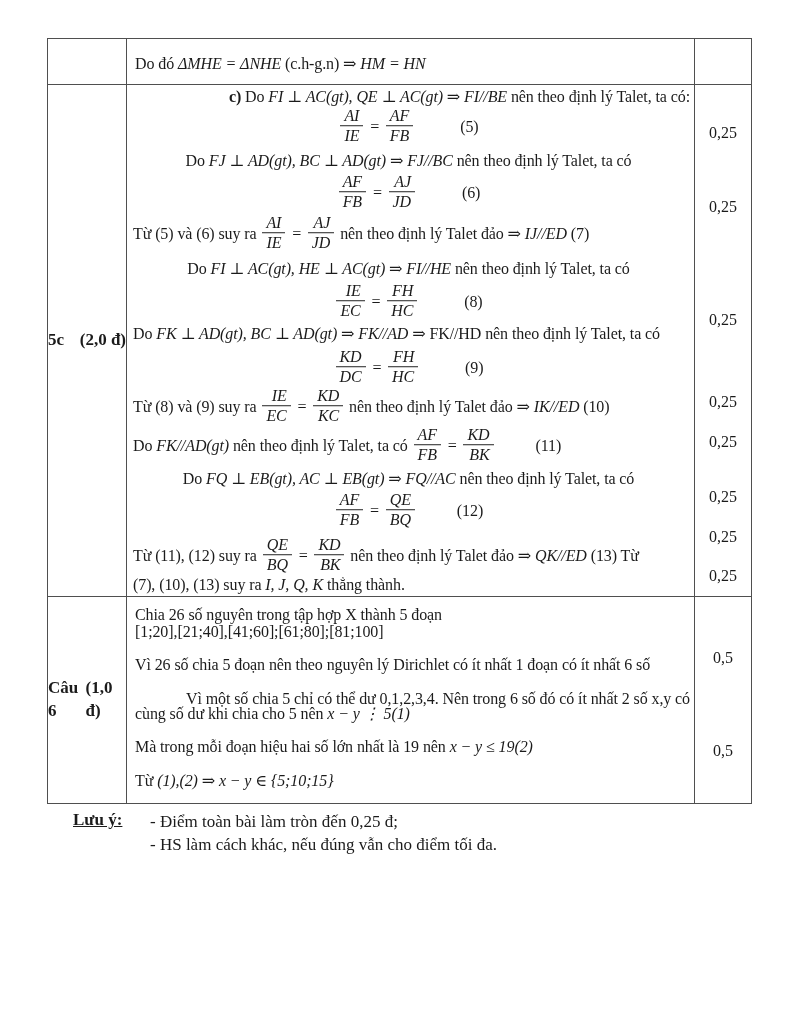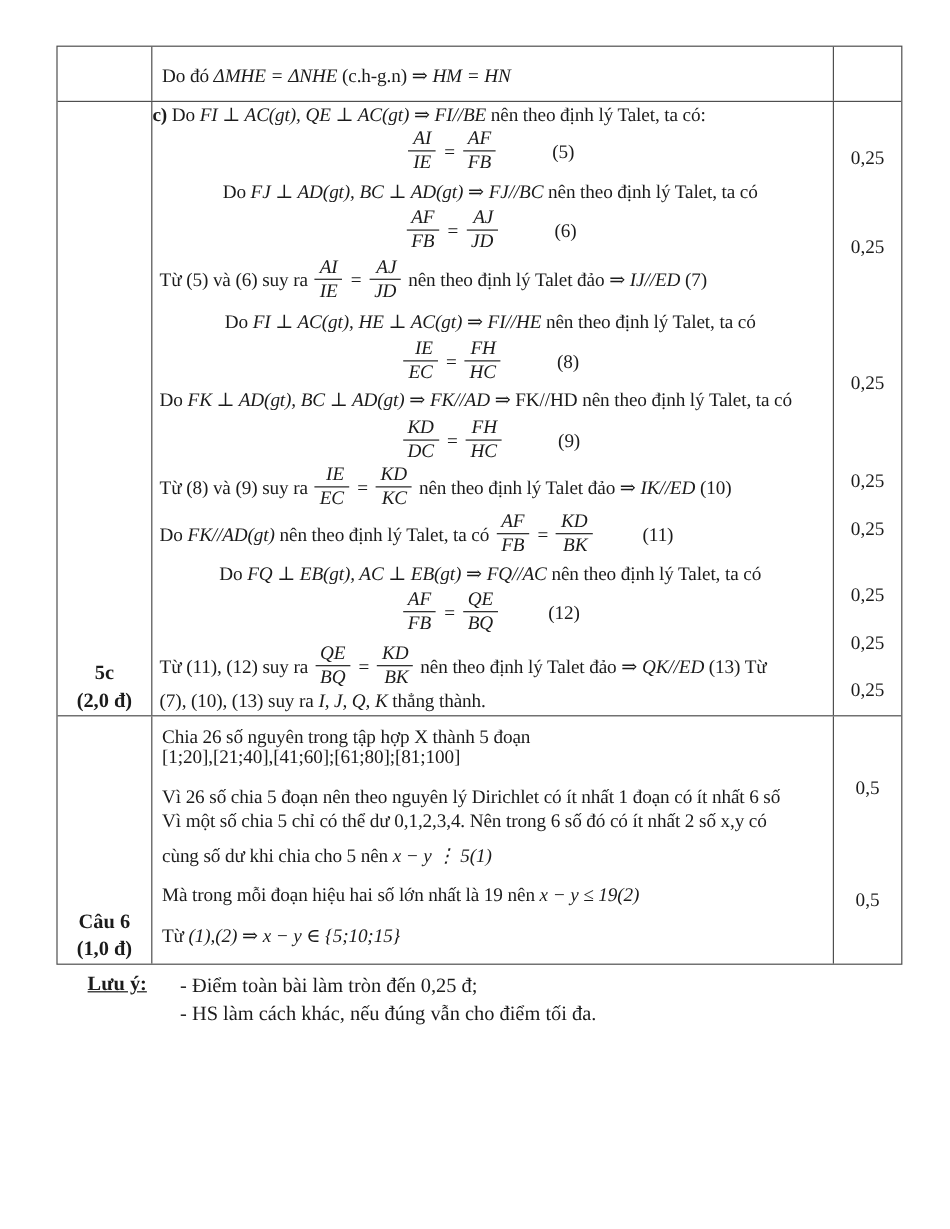--- a/index.html
+++ b/index.html
@@ -11,22 +11,22 @@
     position:absolute;left:47px;top:38px;width:705px;
     border:1.4px solid #4f4f4f;box-sizing:border-box;background:#fff;
   }
   .t-row{display:flex;border-bottom:1.4px solid #4f4f4f;box-sizing:border-box;}
   .t-row:last-child{border-bottom:none;}
   .t-row:nth-child(1){height:46px;}
   .t-row:nth-child(2){height:512px;}
   .t-row:nth-child(3){height:206px;}
   .cell{position:relative;box-sizing:border-box;}
   .cell.label{
-    width:78px;flex:0 0 78px;display:flex;flex-direction:column;
-    align-items:center;justify-content:flex-end;font-weight:bold;font-size:17px;line-height:1.35;
+    width:78px;flex:0 0 78px;display:flex;flex-direction:row;
+    align-items:center;justify-content:space-between;font-weight:bold;font-size:17px;line-height:1.35;
   }
   .cell.content{flex:1 1 auto;overflow:hidden;border-left:1.4px solid #4f4f4f;font-size:16px;}
   .cell.points{width:57px;flex:0 0 57px;border-left:1.4px solid #4f4f4f;font-size:16px;}
   .line{
     position:absolute;left:0;right:4px;transform:translateY(-50%);
     white-space:nowrap;letter-spacing:-0.1px;
   }
   .pt{position:absolute;left:0;right:0;text-align:center;transform:translateY(-50%);}
   .t{font-style:normal;}
   .b{font-weight:bold;}
@@ -54,21 +54,21 @@
         <div class="line" style="top: 24px; text-align: left; padding-left: 8px;"><span class="t">Do đó  </span><span class="m">ΔMHE = ΔNHE</span><span class="t">  (c.h-g.n)  </span><span class="m">⇒ HM = HN</span></div>
       </div>
     <div class="cell points"></div>
   </div>
   <div class="t-row">
     <div class="cell label">
         <div>5c</div>
         <div>(2,0 đ)</div>
       </div>
     <div class="cell content">
-        <div class="line" style="top: 11px; text-align: left;"><span class="b">c) </span><span class="t">Do </span><span class="m">FI ⊥ AC(gt), QE ⊥ AC(gt) ⇒ FI//BE</span><span class="t"> nên theo định lý Talet, ta có:</span></div>
+        <div class="line" style="top: 11px; text-align: right;"><span class="b">c) </span><span class="t">Do </span><span class="m">FI ⊥ AC(gt), QE ⊥ AC(gt) ⇒ FI//BE</span><span class="t"> nên theo định lý Talet, ta có:</span></div>
         <div class="line" style="top: 43px; text-align: center;"><span class="frac"><span class="fn">AI</span><span class="fd">IE</span></span><span class="m"> = </span><span class="frac"><span class="fn">AF</span><span class="fd">FB</span></span><span style="display: inline-block; width: 45px;"></span><span class="t">(5)</span></div>
         <div class="line" style="top: 75px; text-align: center;"><span class="t">Do </span><span class="m">FJ ⊥ AD(gt), BC ⊥ AD(gt) ⇒ FJ//BC</span><span class="t"> nên theo định lý Talet, ta có</span></div>
         <div class="line" style="top: 109px; text-align: center;"><span class="frac"><span class="fn">AF</span><span class="fd">FB</span></span><span class="m"> = </span><span class="frac"><span class="fn">AJ</span><span class="fd">JD</span></span><span style="display: inline-block; width: 45px;"></span><span class="t">(6)</span></div>
         <div class="line" style="top: 150px; text-align: left; padding-left: 6px;"><span class="t">Từ (5) và (6) suy ra  </span><span class="frac"><span class="fn">AI</span><span class="fd">IE</span></span><span class="m"> = </span><span class="frac"><span class="fn">AJ</span><span class="fd">JD</span></span><span class="t">  nên theo định lý Talet đảo </span><span class="m">⇒ IJ//ED</span><span class="t">  (7)</span></div>
         <div class="line" style="top: 183px; text-align: center;"><span class="t">Do </span><span class="m">FI ⊥ AC(gt), HE ⊥ AC(gt) ⇒ FI//HE</span><span class="t"> nên theo định lý Talet, ta có</span></div>
         <div class="line" style="top: 218px; text-align: center;"><span class="frac"><span class="fn">IE</span><span class="fd">EC</span></span><span class="m"> = </span><span class="frac"><span class="fn">FH</span><span class="fd">HC</span></span><span style="display: inline-block; width: 45px;"></span><span class="t">(8)</span></div>
         <div class="line" style="top: 248px; text-align: left; padding-left: 6px;"><span class="t">Do  </span><span class="m">FK ⊥ AD(gt), BC ⊥ AD(gt) ⇒ FK//AD</span><span class="mu"> ⇒ FK//HD</span><span class="t"> nên theo định lý Talet, ta có</span></div>
         <div class="line" style="top: 284px; text-align: center;"><span class="frac"><span class="fn">KD</span><span class="fd">DC</span></span><span class="m"> = </span><span class="frac"><span class="fn">FH</span><span class="fd">HC</span></span><span style="display: inline-block; width: 45px;"></span><span class="t">(9)</span></div>
         <div class="line" style="top: 323px; text-align: left; padding-left: 6px;"><span class="t">Từ (8) và (9) suy ra  </span><span class="frac"><span class="fn">IE</span><span class="fd">EC</span></span><span class="m"> = </span><span class="frac"><span class="fn">KD</span><span class="fd">KC</span></span><span class="t"> nên theo định lý Talet đảo </span><span class="m">⇒ IK//ED</span><span class="t"> (10)</span></div>
         <div class="line" style="top: 362px; text-align: left; padding-left: 6px;"><span class="t">Do </span><span class="m">FK//AD(gt)</span><span class="t"> nên theo định lý Talet, ta có </span><span class="frac"><span class="fn">AF</span><span class="fd">FB</span></span><span class="m"> = </span><span class="frac"><span class="fn">KD</span><span class="fd">BK</span></span><span style="display: inline-block; width: 40px;"></span><span class="t">(11)</span></div>
@@ -90,21 +90,21 @@
   </div>
   <div class="t-row">
     <div class="cell label">
         <div>Câu 6</div>
         <div>(1,0 đ)</div>
       </div>
     <div class="cell content">
         <div class="line" style="top: 18px; text-align: left; padding-left: 8px;"><span class="t">Chia 26 số nguyên trong tập hợp X thành 5 đoạn</span></div>
         <div class="line" style="top: 35px; text-align: left; padding-left: 8px;"><span class="mu">[1;20],[21;40],[41;60];[61;80];[81;100]</span></div>
         <div class="line" style="top: 68px; text-align: left; padding-left: 8px; font-family: Liberation Serif, serif;"><span class="t">Vì 26 số chia 5 đoạn nên theo nguyên lý Dirichlet có ít nhất 1 đoạn có ít nhất 6 số</span></div>
-        <div class="line" style="top: 88px; text-align: left; padding-left: 8px;"><span class="t">Vì một số chia 5 chỉ có thể dư 0,1,2,3,4. Nên trong 6 số đó có ít nhất 2 số x,y có</span></div>
+        <div class="line" style="top: 102px; text-align: right; padding-left: 8px;"><span class="t">Vì một số chia 5 chỉ có thể dư 0,1,2,3,4. Nên trong 6 số đó có ít nhất 2 số x,y có</span></div>
         <div class="line" style="top: 116px; text-align: left; padding-left: 8px;"><span class="t">cùng số dư khi chia cho 5 nên </span><span class="m">x − y ⋮ 5(1)</span></div>
         <div class="line" style="top: 150px; text-align: left; padding-left: 8px;"><span class="t">Mà trong mỗi đoạn hiệu hai số lớn nhất là 19 nên </span><span class="m">x − y ≤ 19(2)</span></div>
         <div class="line" style="top: 183px; text-align: left; padding-left: 8px;"><span class="t">Từ </span><span class="m">(1),(2) ⇒ x − y ∈ {5;10;15}</span></div>
       </div>
     <div class="cell points">
         <div class="pt" style="top: 61px;">0,5</div>
         <div class="pt" style="top: 154px;">0,5</div>
       </div>
   </div>
 </div>

